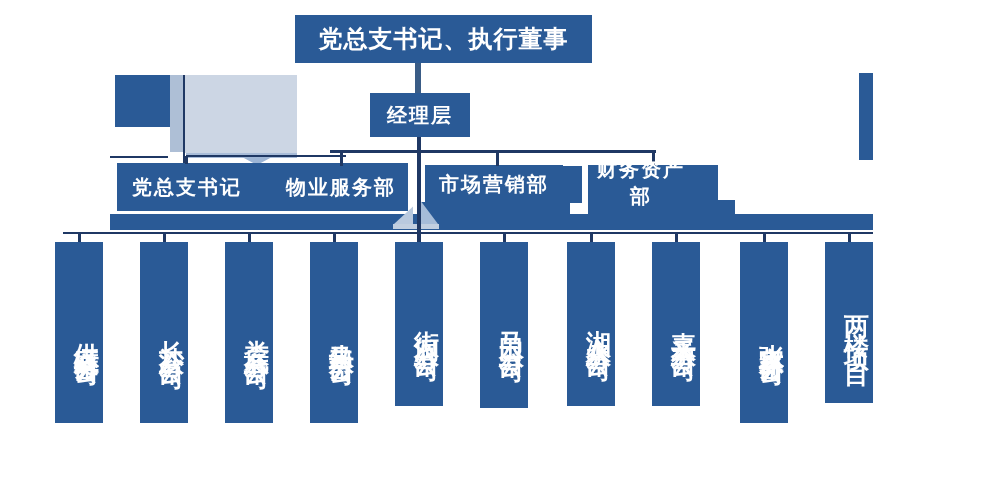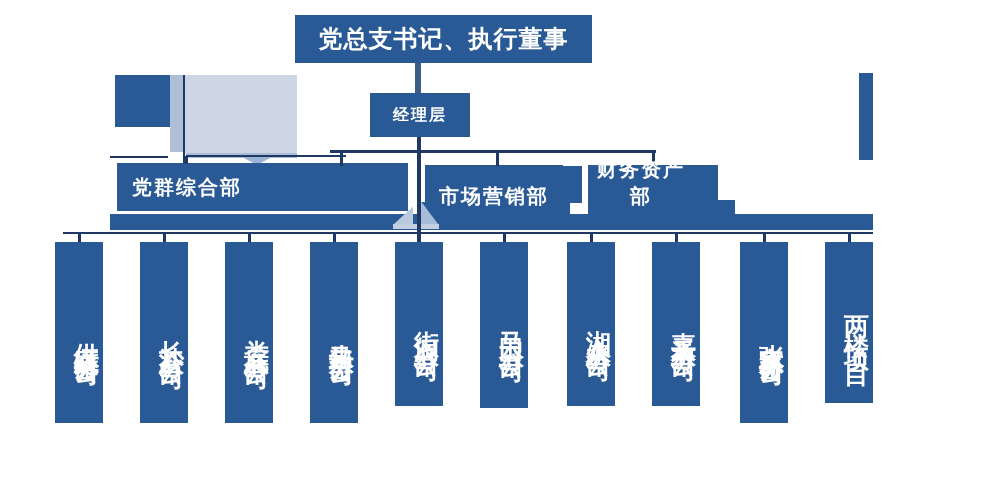--- a/index.html
+++ b/index.html
@@ -47,21 +47,21 @@
   <div class="abs line" style="left:183px;top:75px;width:2px;height:88px;"></div>
   <div class="abs" style="left:186px;top:153px;width:111px;height:5px;background:#a9bdd9;"></div>
   <div class="chevron" style="left:242px;top:157px;"></div>
 
   <div class="abs fill" style="left:859px;top:73px;width:14px;height:87px;"></div>
 
   <div class="abs node" style="left:295px;top:15px;width:297px;height:48px;font-size:24px;letter-spacing:1px;">党总支书记、执行董事</div>
 
   <div class="abs" style="left:415px;top:63px;width:6px;height:30px;background:#3a5c86;"></div>
 
-  <div class="abs node" style="left:370px;top:93px;width:100px;height:44px;font-size:16px;letter-spacing:2px;">经理层</div>
+  <div class="abs node" style="left:370px;top:93px;width:100px;height:44px;font-size:20px;letter-spacing:2px;">经理层</div>
 
   <div class="abs fill" style="left:117px;top:163px;width:291px;height:48px;"></div>
   <div class="abs fill" style="left:425px;top:165px;width:138px;height:38px;"></div>
   <div class="abs fill" style="left:562px;top:166px;width:20px;height:37px;"></div>
   <div class="abs fill" style="left:588px;top:165px;width:130px;height:35px;"></div>
   <div class="abs fill" style="left:420px;top:202px;width:150px;height:13px;"></div>
   <div class="abs fill" style="left:588px;top:200px;width:147px;height:15px;"></div>
 
   <div class="abs fill" style="left:110px;top:214px;width:763px;height:16px;"></div>
 
@@ -71,22 +71,23 @@
 
   <div class="abs line" style="left:417px;top:137px;width:4px;height:105px;"></div>
   <div class="abs line" style="left:330px;top:150px;width:326px;height:3px;"></div>
   <div class="abs line" style="left:186px;top:155px;width:160px;height:2px;"></div>
   <div class="abs line" style="left:110px;top:156px;width:58px;height:2px;"></div>
   <div class="abs line" style="left:185px;top:156px;width:3px;height:8px;"></div>
   <div class="abs line" style="left:340px;top:150px;width:3px;height:16px;"></div>
   <div class="abs line" style="left:496px;top:150px;width:3px;height:16px;"></div>
   <div class="abs line" style="left:652px;top:150px;width:3px;height:16px;"></div>
 
-  <div class="dept-label" style="left:117px;top:163px;width:140px;height:48px;">党群综合部</div>
-  <div class="dept-label" style="left:425px;top:165px;width:138px;height:38px;margin-top:12px;">市场营销部</div>
+  <div class="dept-label" style="left:117px;top:163px;width:140px;height:48px;">党总支书记</div>
+  <div class="dept-label" style="left:271px;top:163px;width:140px;height:48px;">物业服务部</div>
+  <div class="dept-label" style="left:425px;top:165px;width:138px;height:38px;">市场营销部</div>
   <div class="dept-label" style="left:588px;top:165px;width:106px;height:36px;">财务资产部</div>
 
   <div class="abs line" style="left:63px;top:232px;width:810px;height:2px;"></div>
   <div class="abs line" style="left:78px;top:233px;width:3px;height:9px;"></div>
   <div class="abs line" style="left:163px;top:233px;width:3px;height:9px;"></div>
   <div class="abs line" style="left:248px;top:233px;width:3px;height:9px;"></div>
   <div class="abs line" style="left:333px;top:233px;width:3px;height:9px;"></div>
   <div class="abs line" style="left:418px;top:233px;width:3px;height:9px;"></div>
   <div class="abs line" style="left:503px;top:233px;width:3px;height:9px;"></div>
   <div class="abs line" style="left:590px;top:233px;width:3px;height:9px;"></div>

